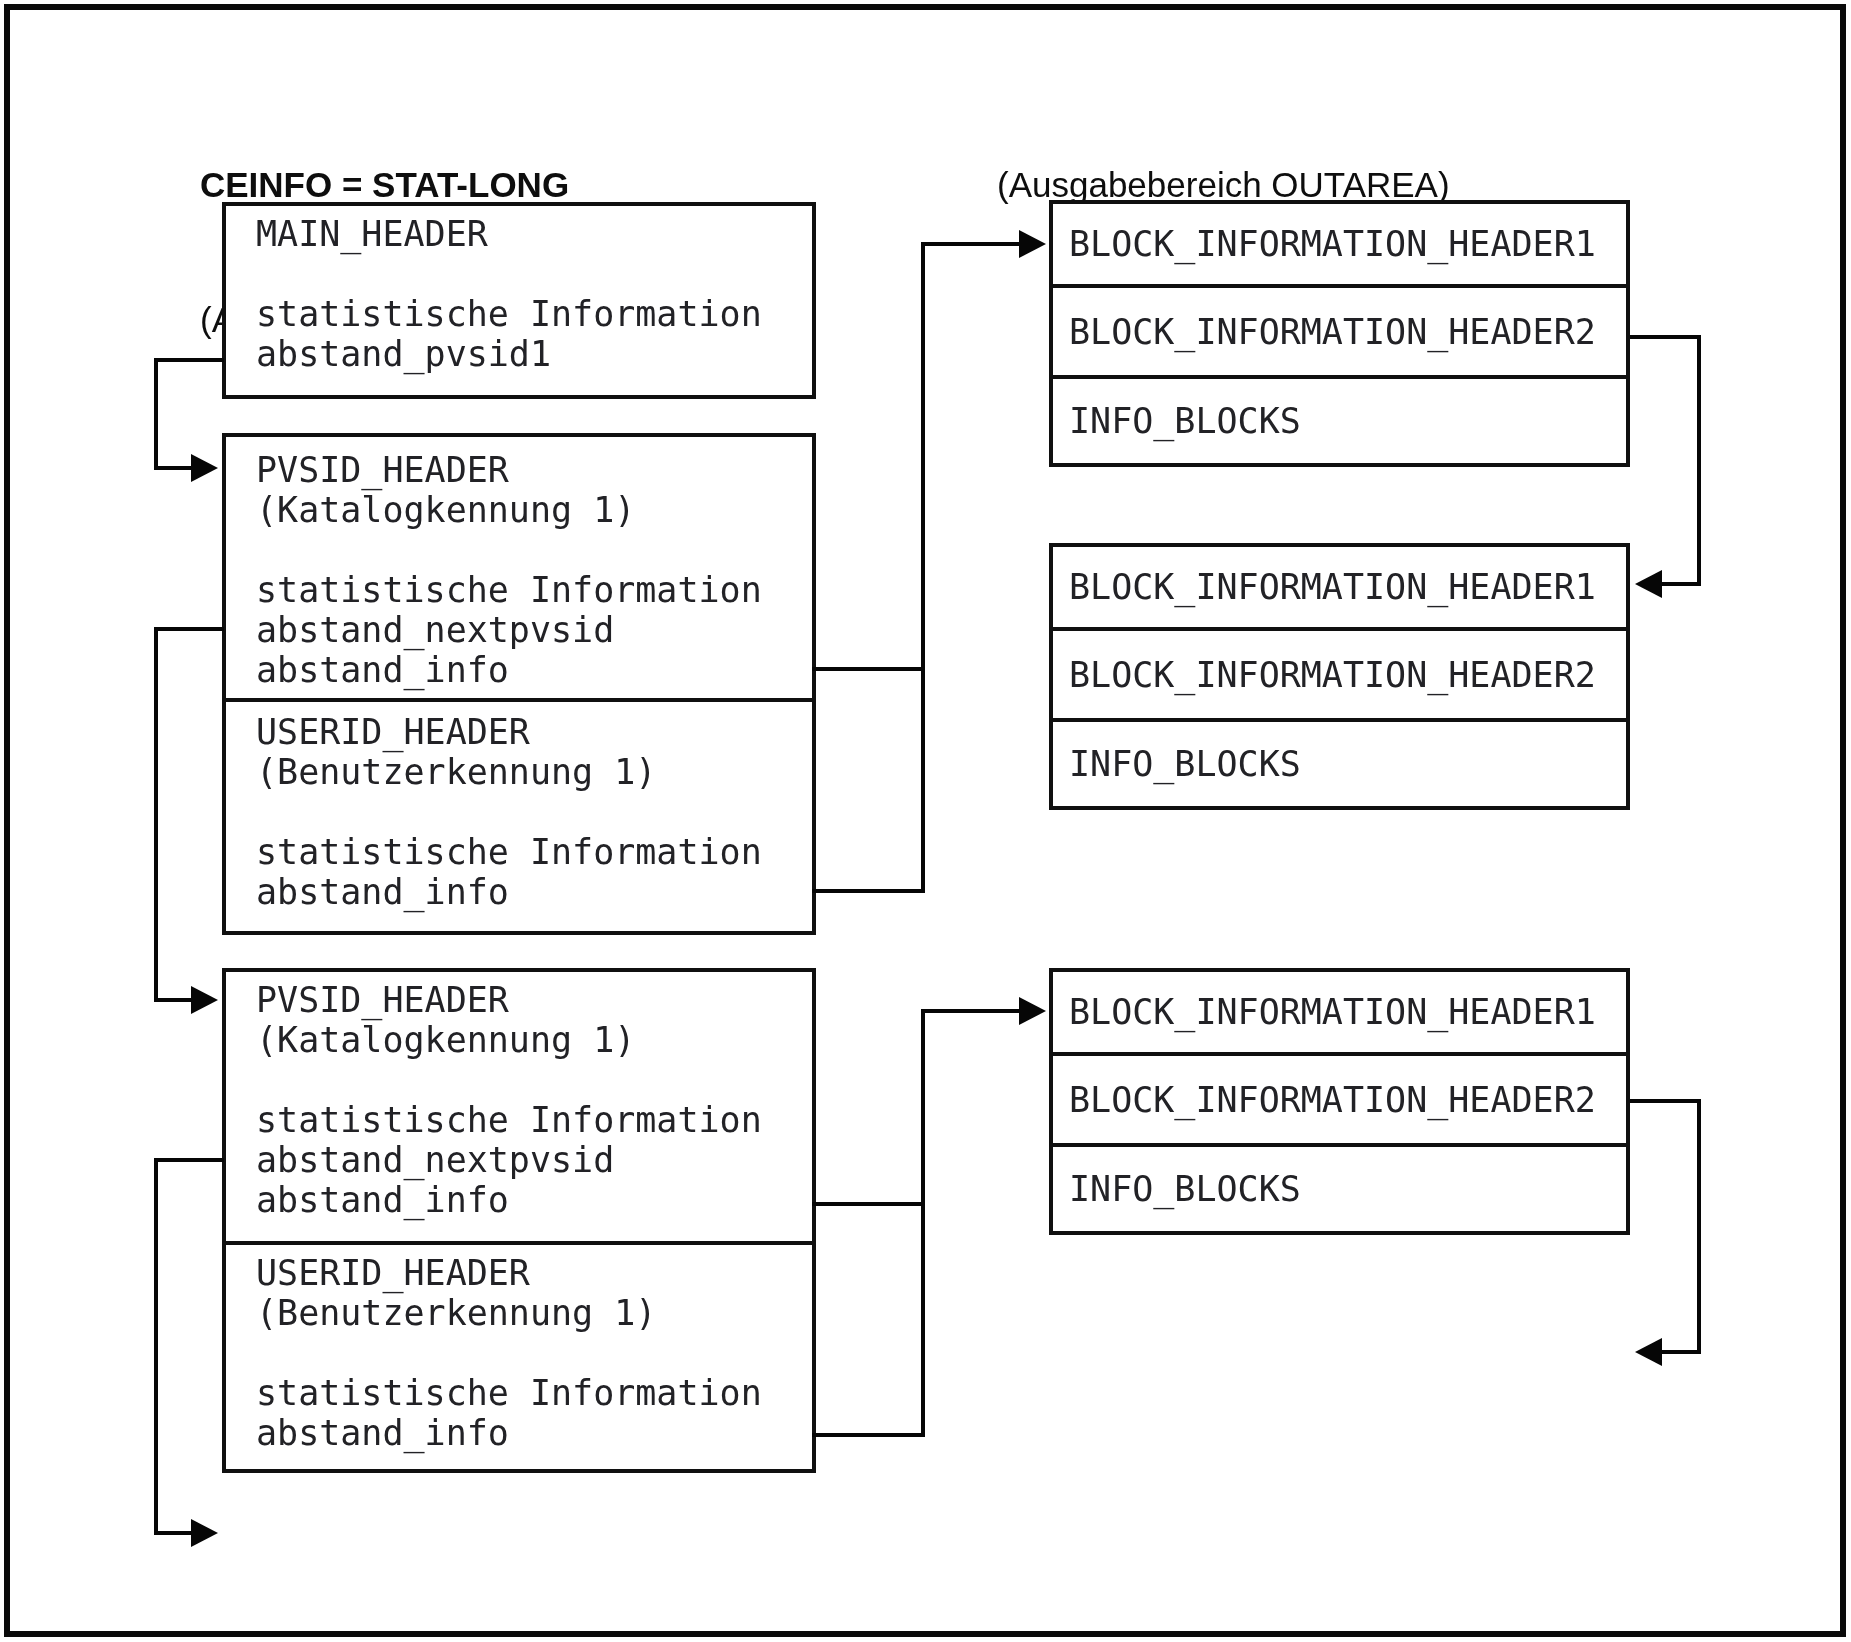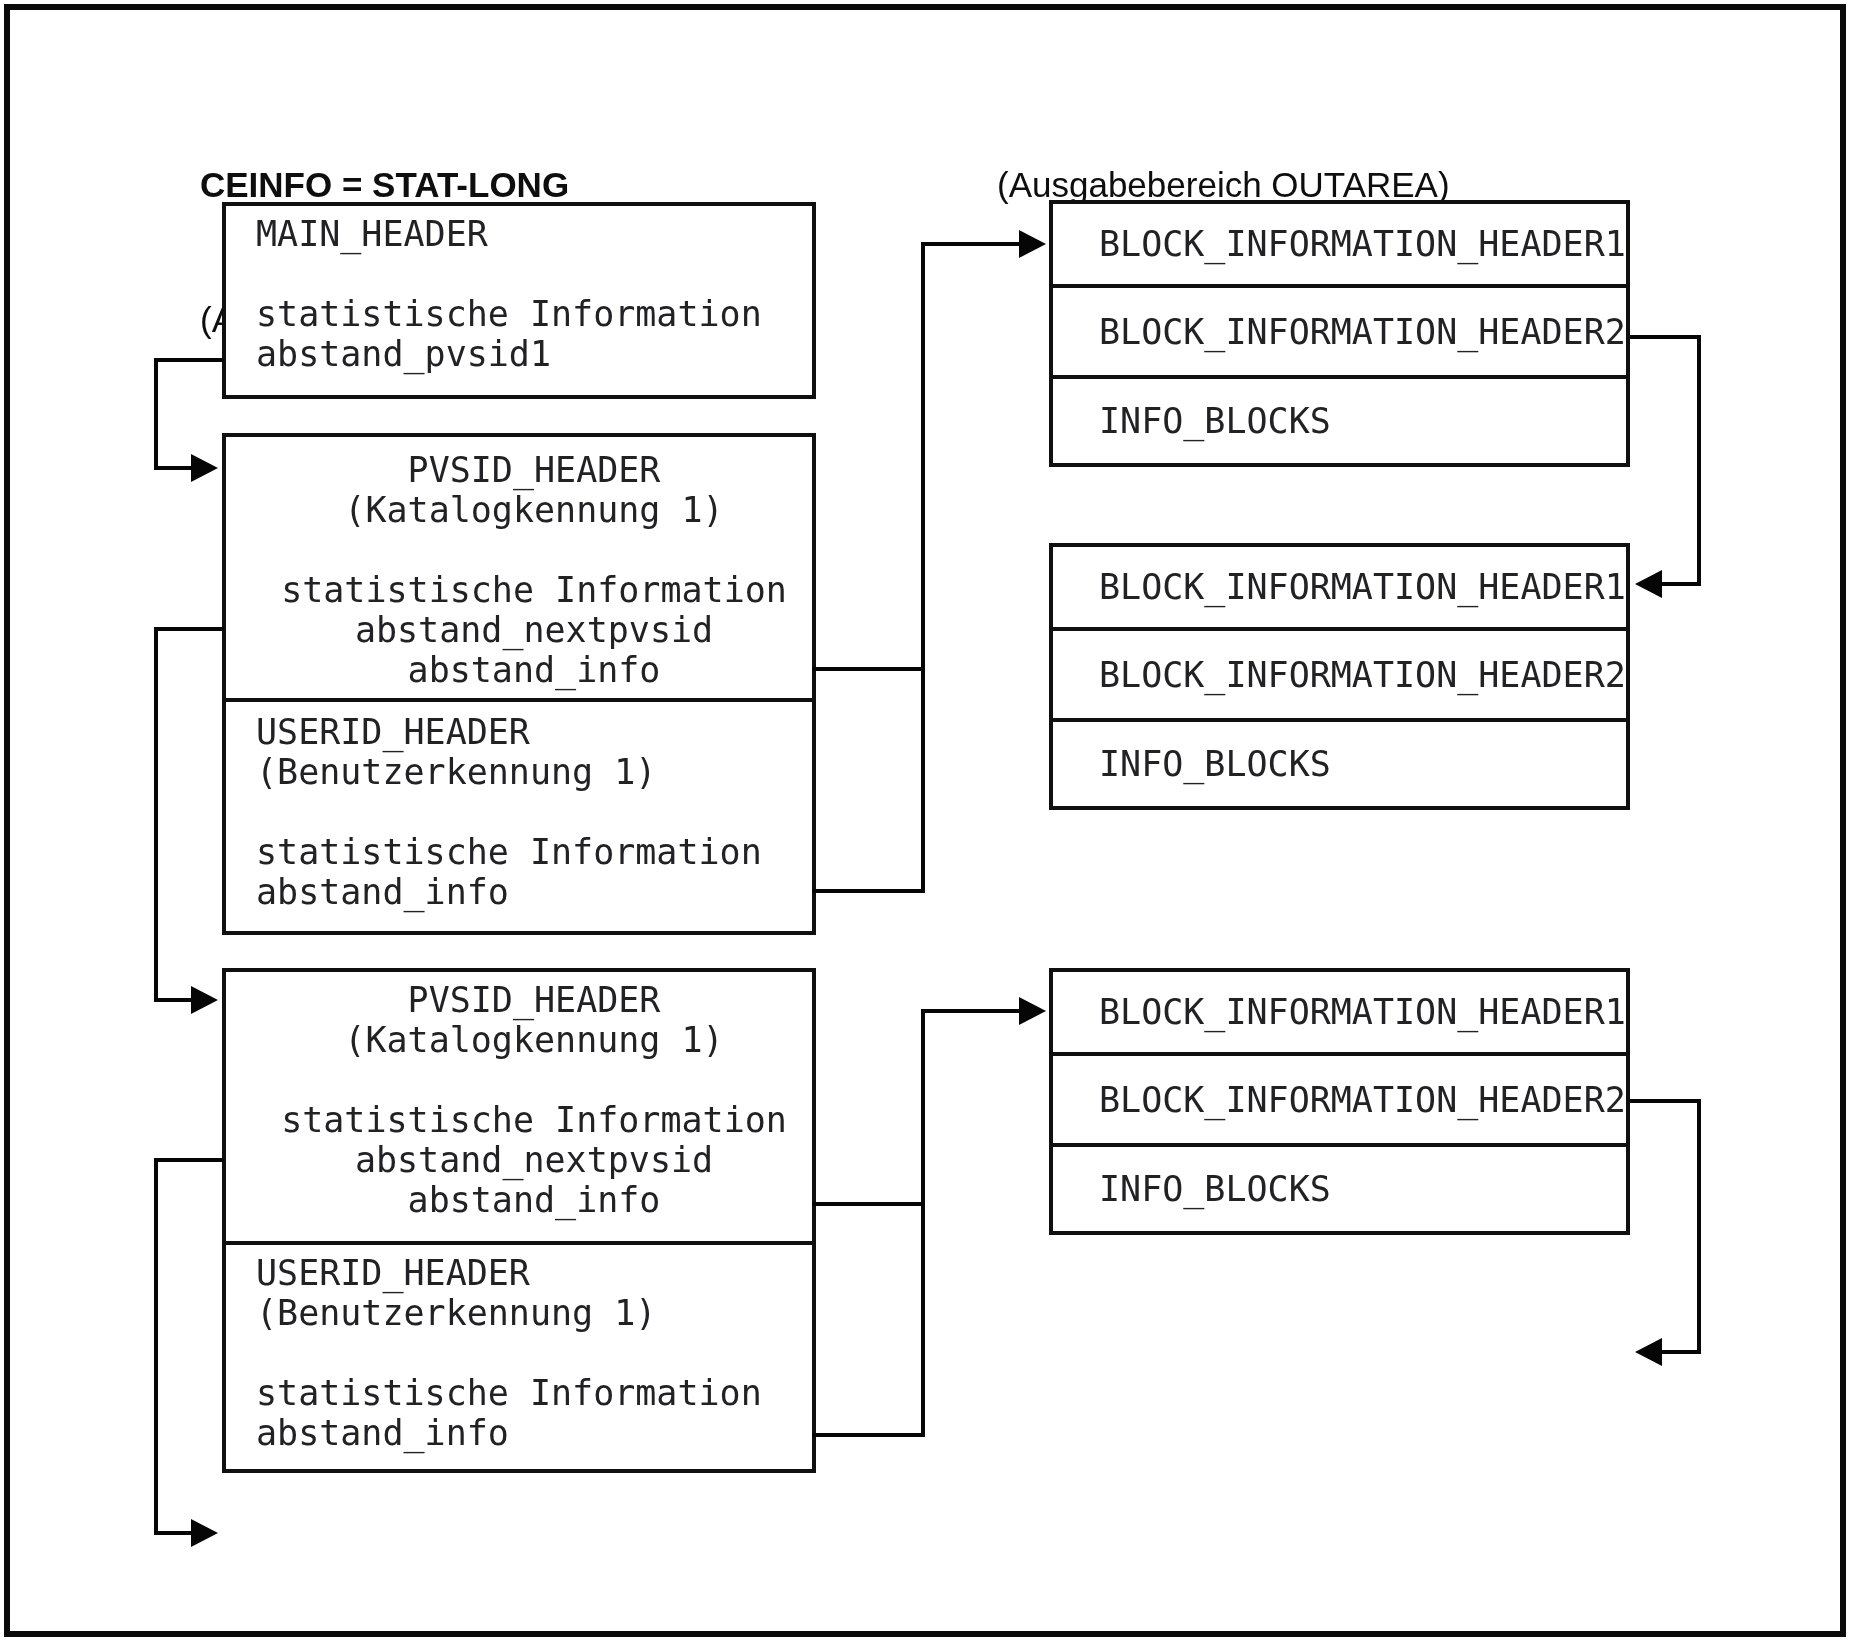--- a/index.html
+++ b/index.html
@@ -20,28 +20,28 @@
   .heading .t{font-weight:bold;}
   .lbox{
     position:absolute;border:4px solid #101010;background:#ffffff;
     box-sizing:border-box;
   }
   .sec{
     box-sizing:border-box;white-space:pre;
     font-size:35px;line-height:40px;color:#222226;
     padding-left:30px;overflow:hidden;
   }
-  .sec.divided{border-bottom:4px solid #101010;text-align:center;}
+  .sec.divided{border-bottom:4px solid #101010;}
   .rgroup{
     position:absolute;border:4px solid #101010;background:#ffffff;
     box-sizing:border-box;
   }
   .rcell{
     box-sizing:border-box;display:flex;align-items:center;
-    padding-left:46px;font-size:35px;color:#222226;white-space:pre;
+    padding-left:16px;font-size:35px;color:#222226;white-space:pre;
   }
   .rcell.b{border-bottom:4px solid #101010;}
   .line{position:absolute;background:#060606;}
   .ah-r{
     position:absolute;width:0;height:0;
     border-top:14px solid transparent;border-bottom:14px solid transparent;
     border-left:27px solid #060606;
   }
   .ah-l{
     position:absolute;width:0;height:0;

